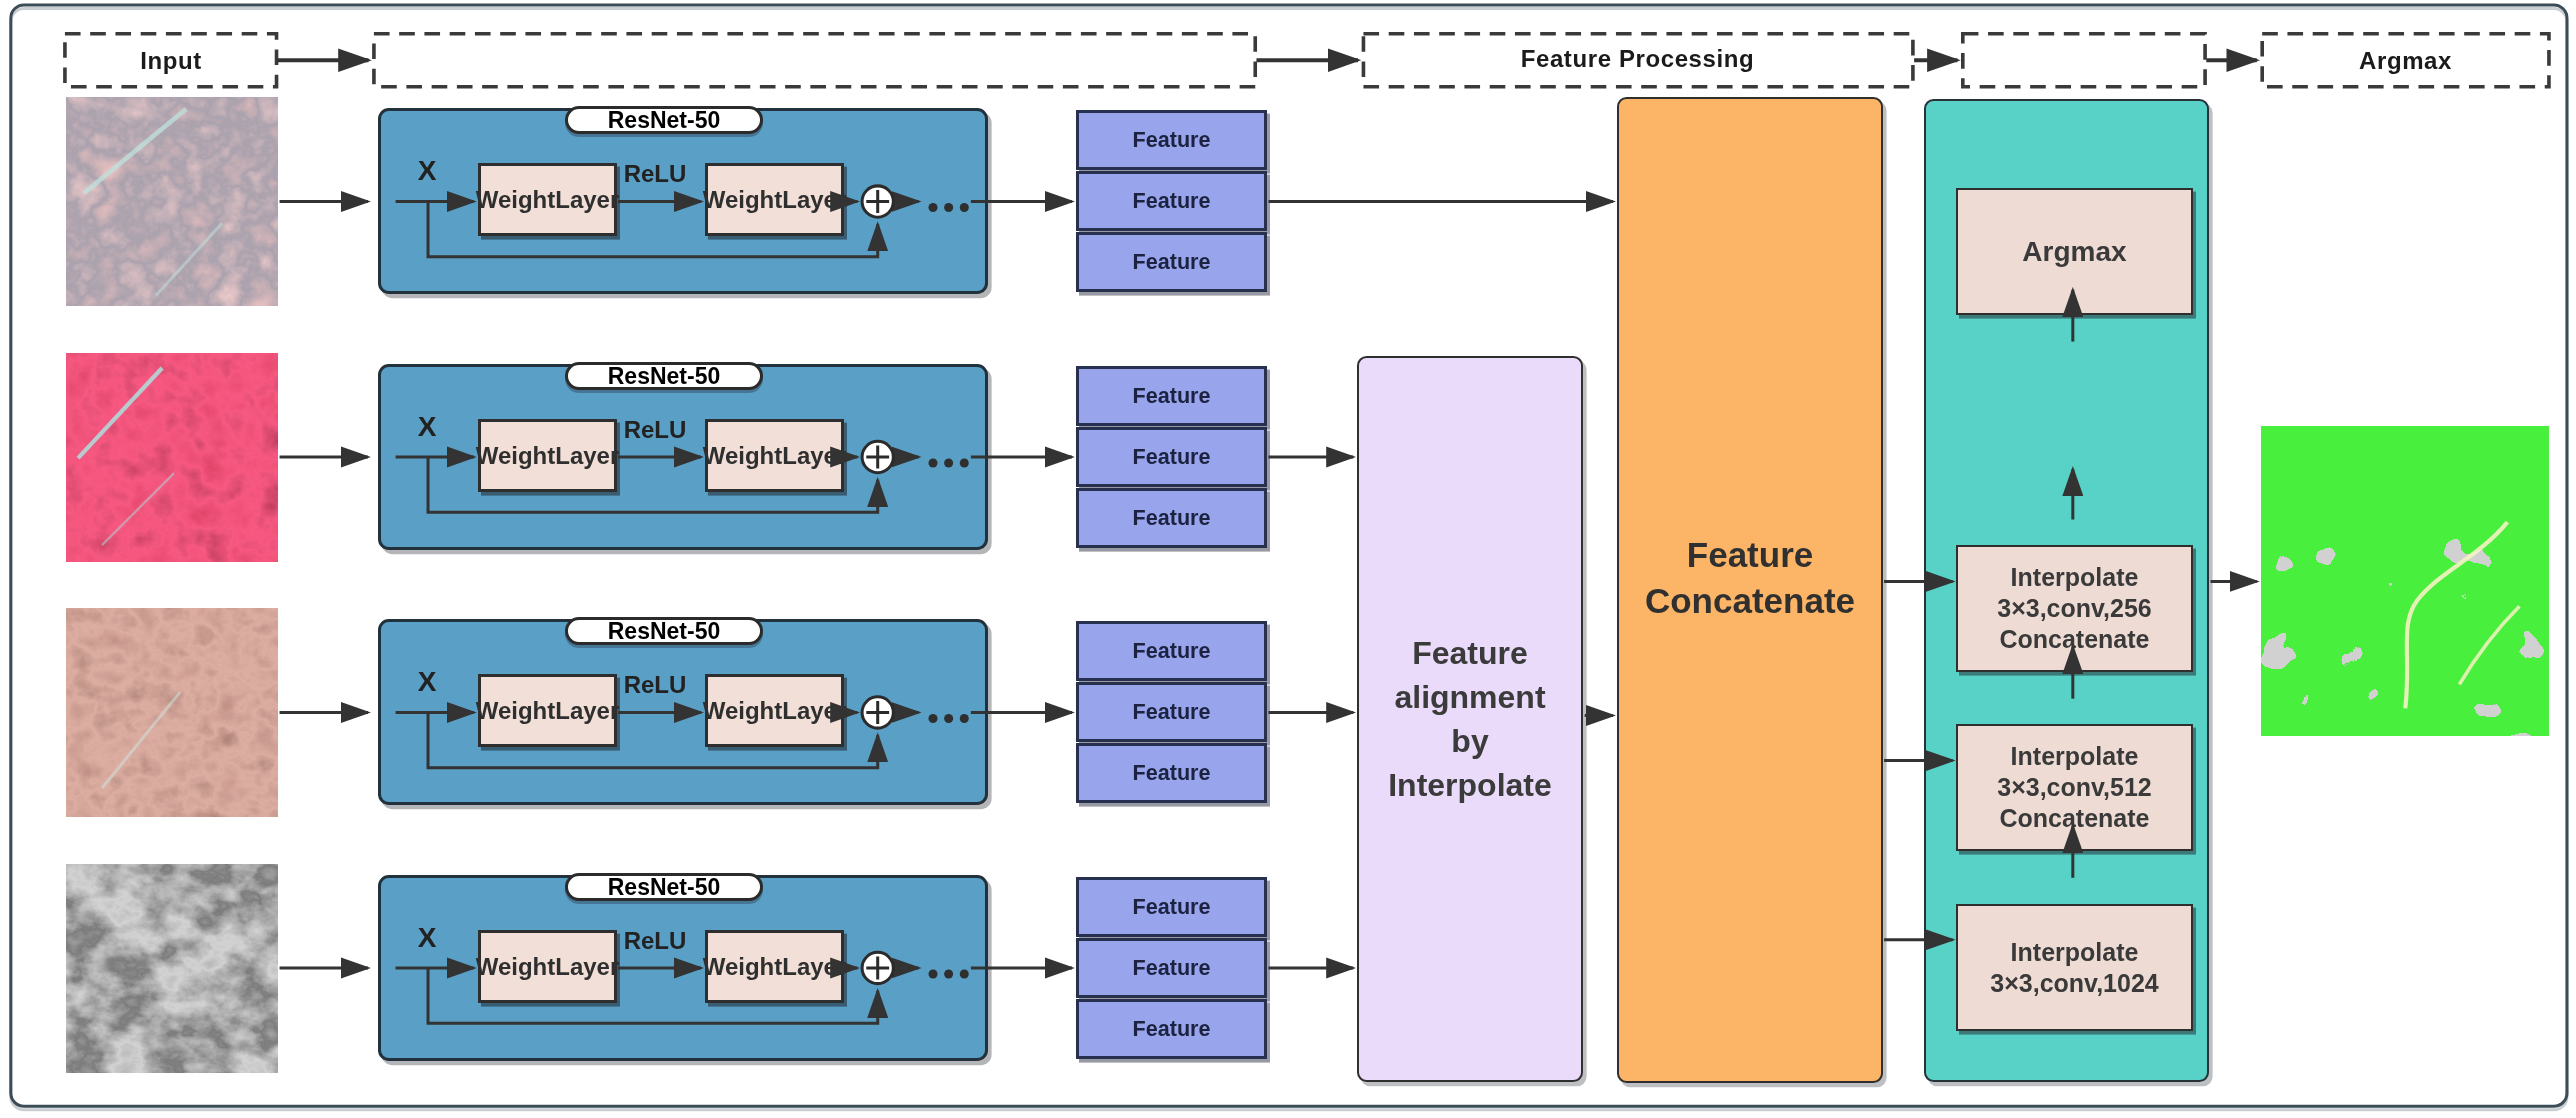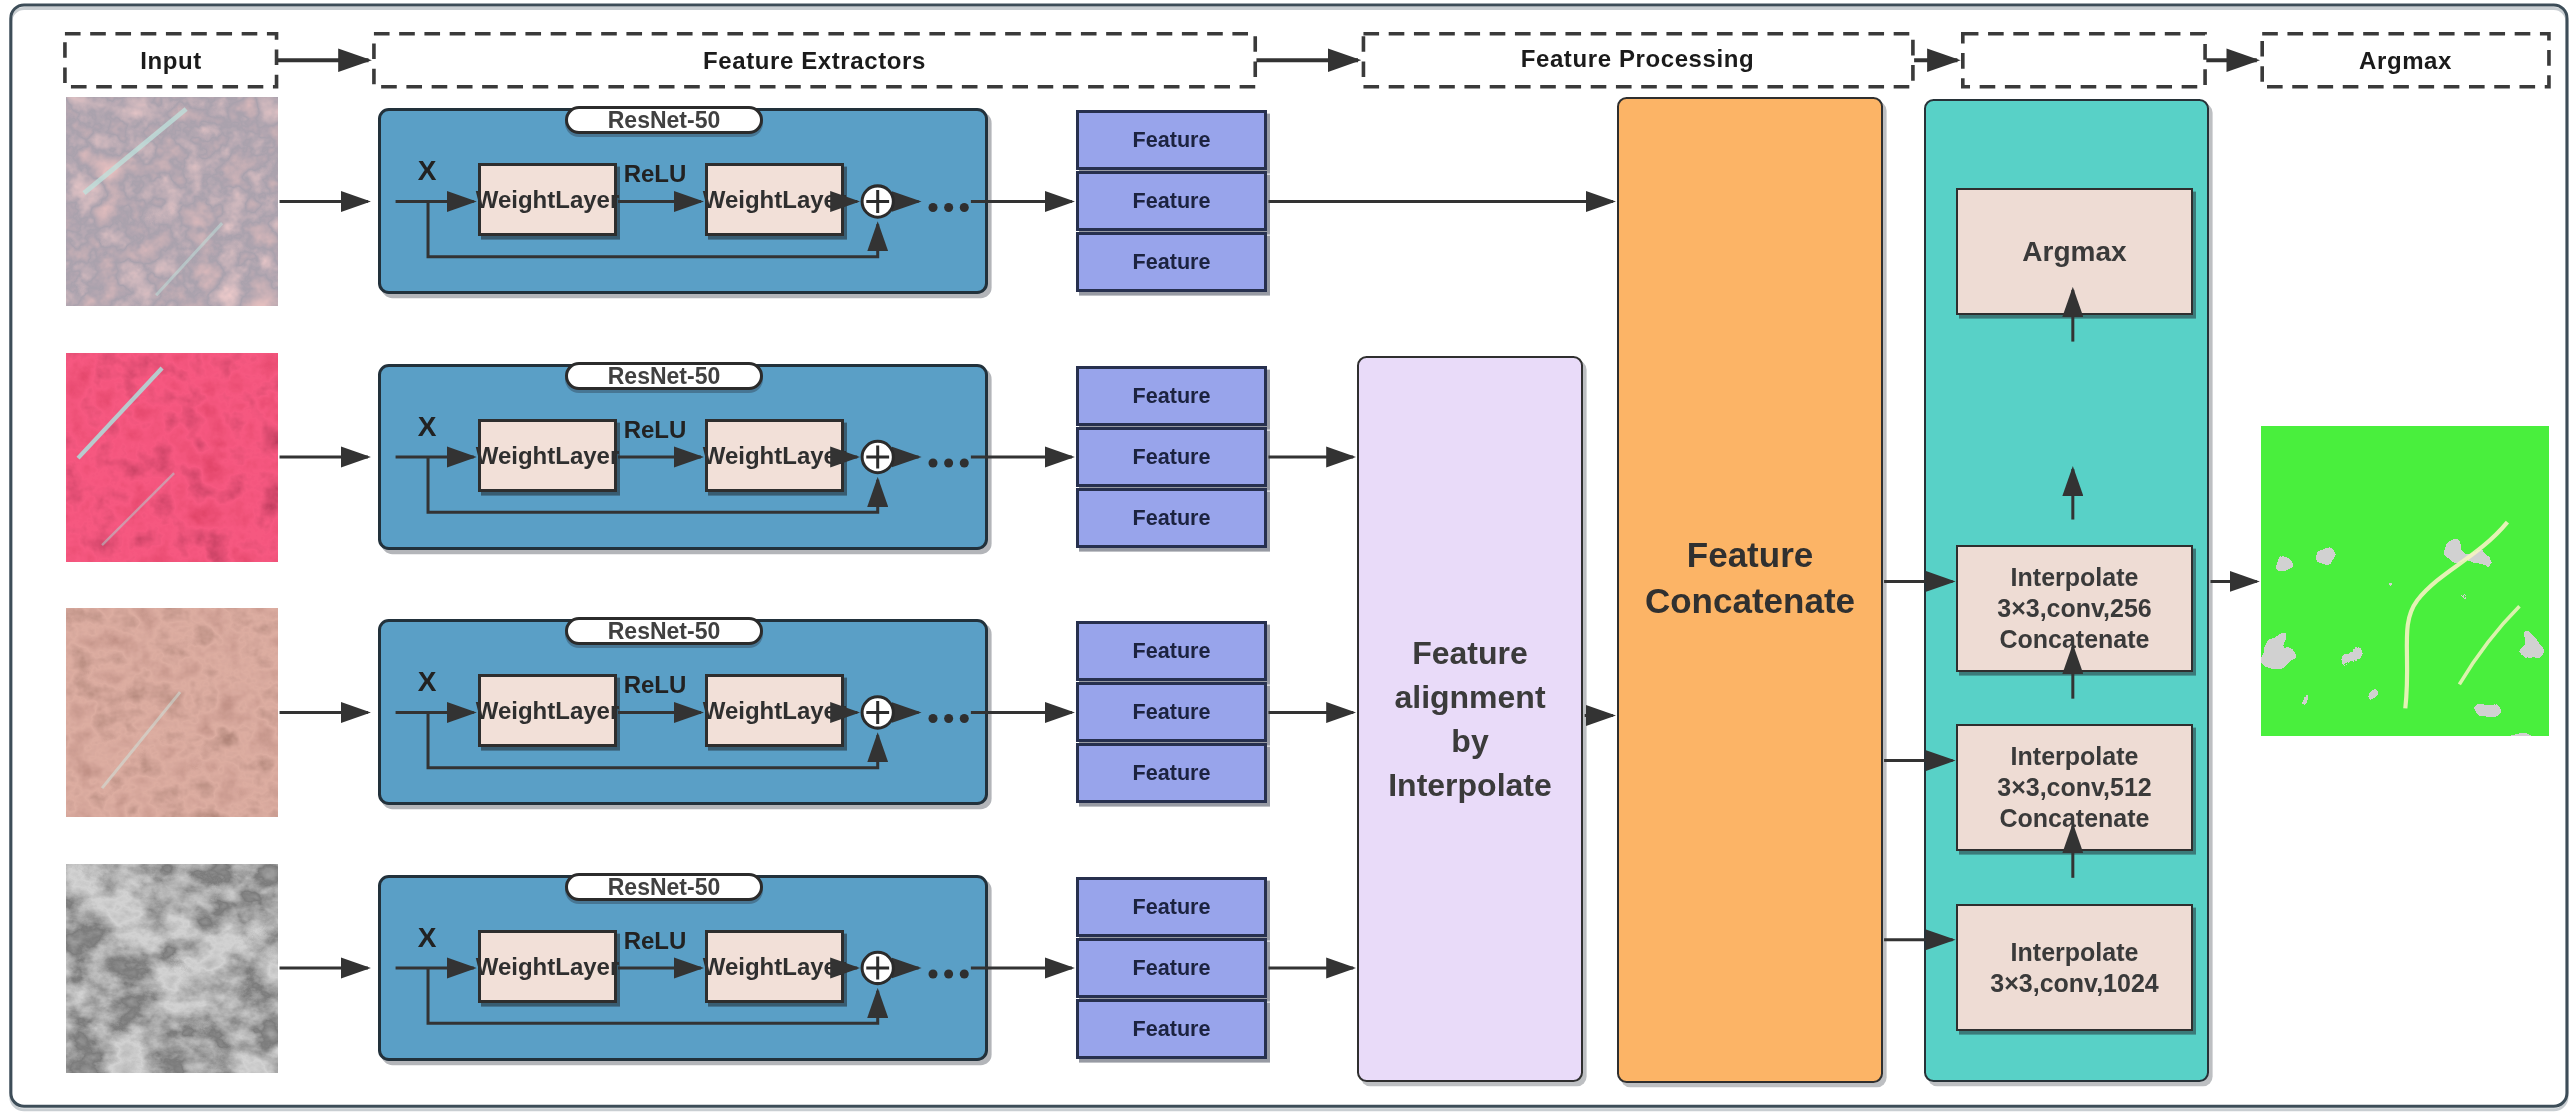--- a/index.html
+++ b/index.html
@@ -9,21 +9,21 @@
   
   .hdr{display:flex;align-items:center;justify-content:center;
        font-size:24px;font-weight:bold;color:#1b1b1b;letter-spacing:0.6px;}
   
   .row{position:absolute;left:0;width:2576px;height:209px;}
   .resnet{left:378px;top:10.8px;width:610px;height:186px;background:#5A9FC6;
           border:3px solid #22313b;border-radius:10.8px;
           box-shadow:3.6px 4.2px 0 rgba(38,44,54,0.35);}
   .pill{left:565px;top:9px;width:198px;height:28px;background:#ffffff;
         border:3px solid #2b2b2b;border-radius:15.6px;display:flex;align-items:center;
-        justify-content:center;font-size:23px;font-weight:bold;color:#404040;
+        justify-content:center;font-size:23px;font-weight:bold;color:#000000;
         box-shadow:0 3px 0 rgba(38,44,54,0.35);}
   .xlab{left:406px;top:57px;width:42px;height:34px;display:flex;align-items:center;
         justify-content:center;font-size:28px;font-weight:bold;color:#222;}
   .wl{width:139px;height:73px;top:66px;background:#F2E0D8;border:3px solid #2e2e2e;
       display:flex;flex-direction:row;align-items:center;justify-content:center;
       font-size:24px;line-height:1.15;font-weight:bold;color:#2f2f2f;
       box-shadow:3px 3.6px 0 rgba(30,36,44,0.55);}
   .relu{left:617px;top:61px;width:76px;height:32px;display:flex;align-items:center;
         justify-content:center;font-size:24px;font-weight:bold;color:#222;}
   .feat{left:1076px;width:191px;height:60px;background:#98A4EB;border:3px solid #27304e;
@@ -52,23 +52,20 @@
   .overlay{position:absolute;left:0;top:0;z-index:40;pointer-events:none;}
 </style>
 </head>
 <body>
 
 <div class="abs" style="left:0;top:0;width:2576px;height:1119px;">
 
   <div class="abs hdr" style="left:65px;top:34px;width:212px;height:53px;">
       <span>Input</span>
     </div>
-  <div class="abs hdr" style="left:374px;top:34px;width:881px;height:53px;">
-      <span>Feature Extractors</span>
-    </div>
   <div class="abs hdr" style="left:1363px;top:32px;width:549px;height:53px;align-items:center;">
       <span>Feature Processing</span>
     </div>
   <div class="abs hdr" style="left:2262px;top:34px;width:287px;height:53px;">
       <span>Argmax</span>
     </div>
 
   <svg width="0" height="0" style="position:absolute">
     <defs>
       <filter id="t1" x="0" y="0" width="100%" height="100%">

